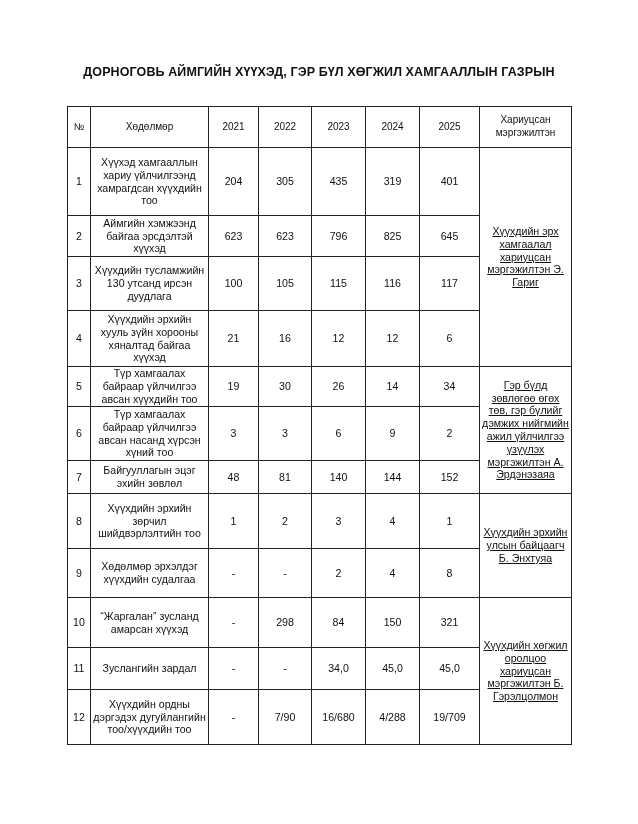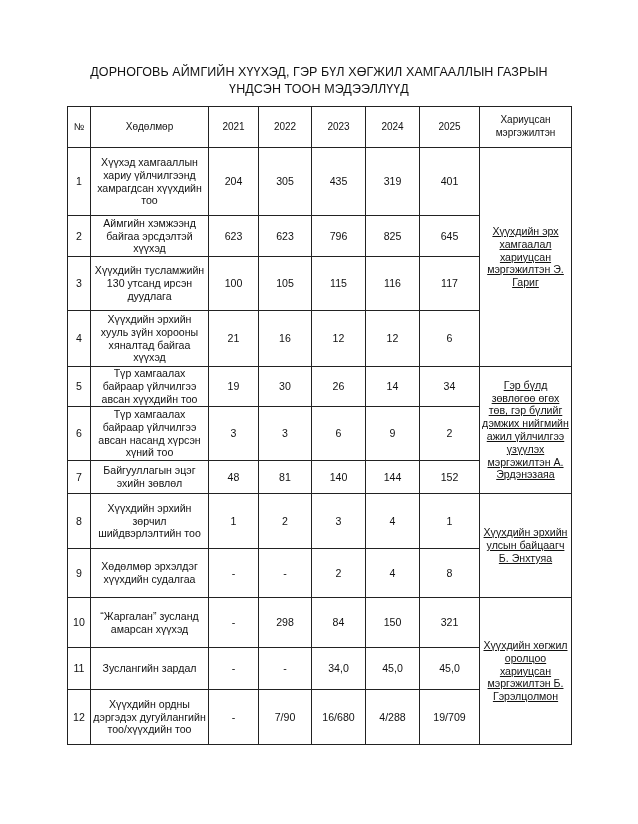--- a/index.html
+++ b/index.html
@@ -1,36 +1,35 @@
 <!DOCTYPE html>
 <html><head>
   <meta charset="utf-8">
   <style>
     html, body { margin: 0; padding: 0; background: #ffffff; }
     body { width: 638px; height: 824px; position: relative; overflow: hidden;
            font-family: "Liberation Sans", "DejaVu Sans", sans-serif; color: #111; }
     .title { position: absolute; left: 0; top: 64px; width: 638px; text-align: center;
-             font-weight: normal; font-size: 12.5px; line-height: 17px; letter-spacing: 0.1px; }
+             font-weight: bold; font-size: 12.5px; line-height: 17px; letter-spacing: 0.1px; }
     table.data { position: absolute; left: 67px; top: 106px; border-collapse: collapse;
                  table-layout: fixed; width: 504px; }
     table.data td, table.data th { border: 1px solid #222; text-align: center; vertical-align: middle;
                  font-size: 10.6px; line-height: 12.8px; padding: 0 2px; font-weight: normal; overflow: hidden; }
     table.data th { font-size: 10px; }
     th.num, td.num { font-size: 10px; }
     td.val { font-size: 11px; margin-left: 20px; }
     td.ind { font-size: 10.8px; line-height: 12.6px; }
     td.resp { font-size: 10px; line-height: 12.4px; text-decoration: underline; }
     th.resp-h { font-size: 9.6px; line-height: 11.5px; }
   </style>
 </head>
 <body>
 
 <div class="title">
   <div>ДОРНОГОВЬ АЙМГИЙН ХҮҮХЭД, ГЭР БҮЛ ХӨГЖИЛ ХАМГААЛЛЫН ГАЗРЫН</div>
-  <div>ҮНДСЭН ТООН МЭДЭЭЛЛҮҮД</div>
 </div>
 
 <table class="data">
   <colgroup>
     <col style="width:23px">
     <col style="width:118px">
     <col style="width:50px">
     <col style="width:53px">
     <col style="width:54px">
     <col style="width:54px">

